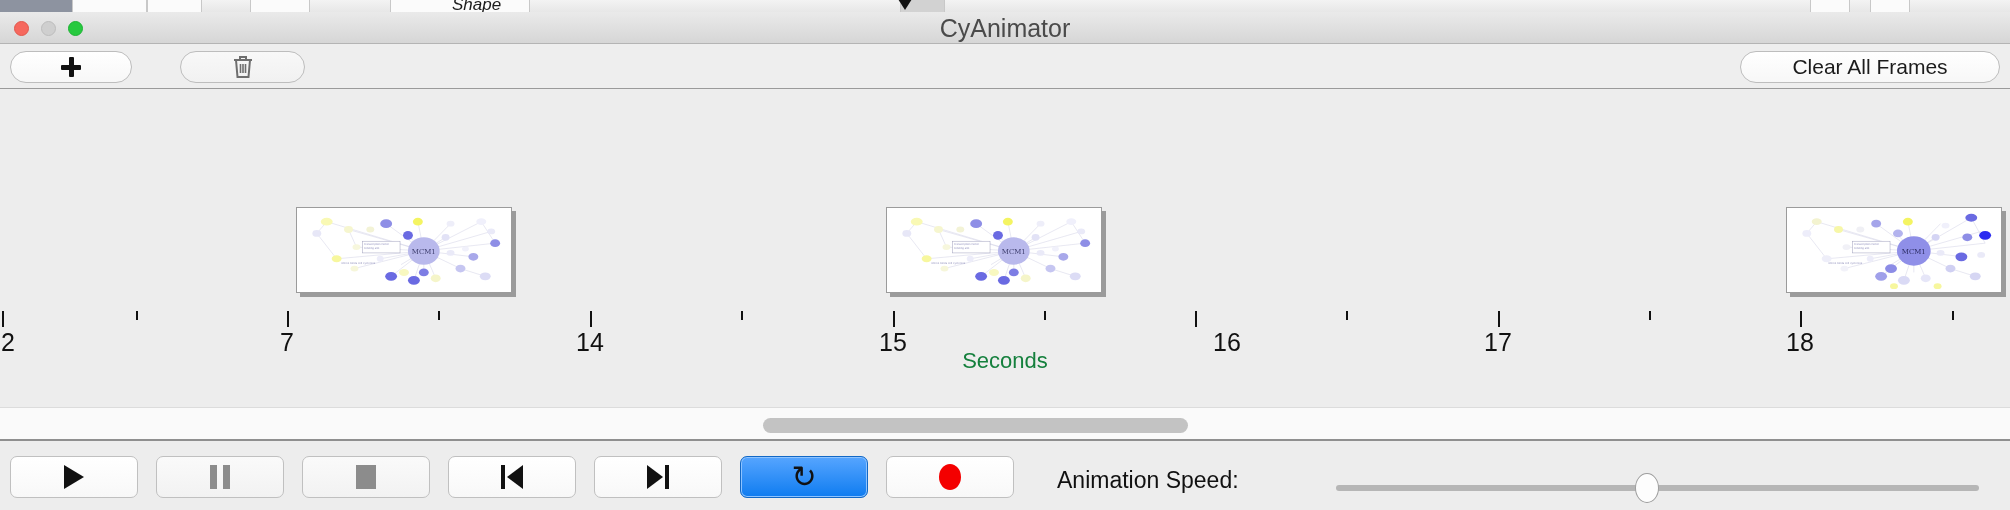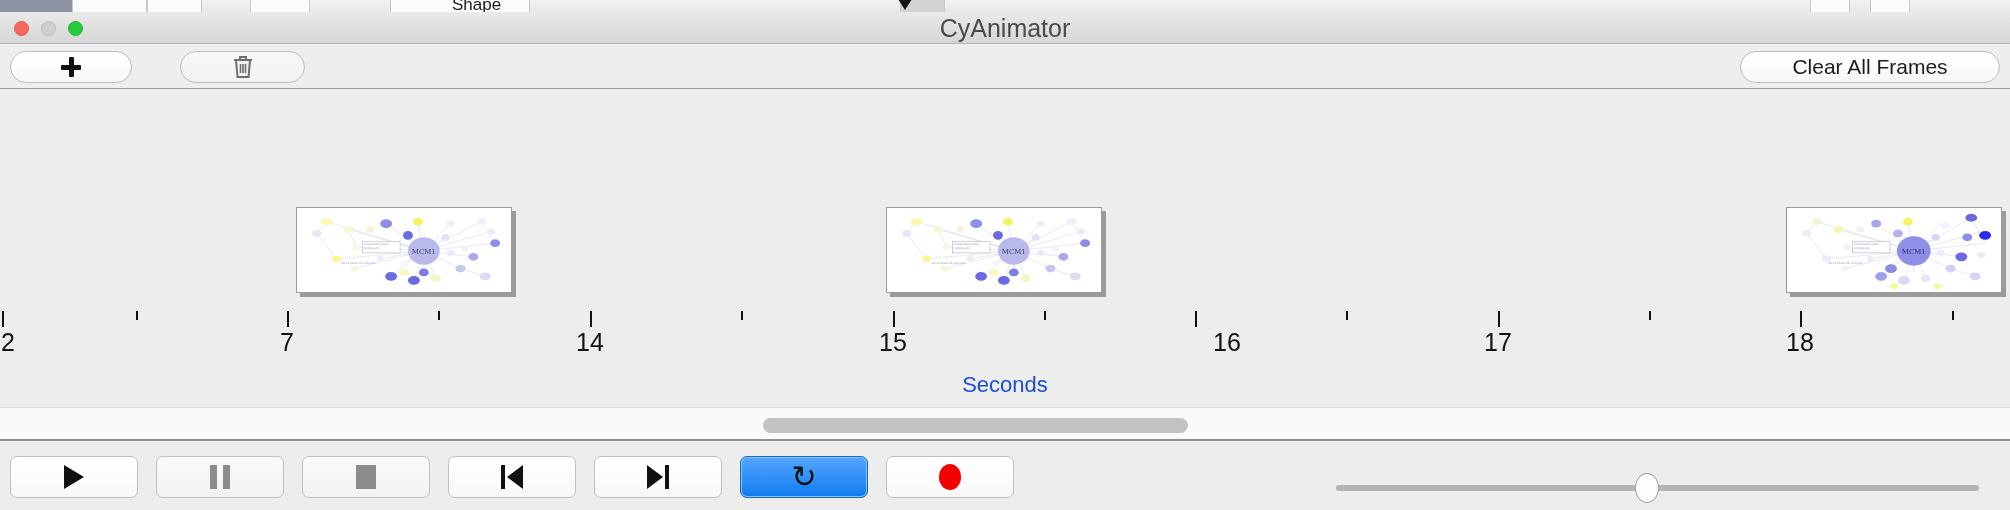--- a/index.html
+++ b/index.html
@@ -9,20 +9,21 @@
     background: #ededed;
     font-family: "Liberation Sans", sans-serif;
   }
 
   
   .bg-strip {
     position: absolute; left: 0; top: 0; width: 2010px; height: 18px;
     background: linear-gradient(#f3f3f3, #e2e2e2);
     border-bottom: 1px solid #b9b9b9;
     overflow: hidden;
+    font-style: italic;
   }
   .bg-strip .seg { position: absolute; top: 0; height: 12px; background: #fbfbfb;
                    border-left: 1px solid #c8c8c8; border-right: 1px solid #c8c8c8; }
   .bg-strip .dark { background: #8d93a0; border: none; }
   .bg-strip .lbl {
     position: absolute; top: -5px; font-size: 17px; color: #1b1b1b;
     font-family: "Liberation Sans", sans-serif; white-space: nowrap;
   }
   .bg-strip .tri {
     position: absolute; top: -1px; width: 0; height: 0;
@@ -96,22 +97,22 @@
   .axis .tick {
     position: absolute; top: 0; width: 2px; background: #111;
   }
   .axis .tick.maj { height: 16px; }
   .axis .tick.min { height: 9px; }
   .axis .tlabel {
     position: absolute; top: 17px; font-size: 25px; color: #111;
     transform: translateX(-50%); white-space: nowrap;
   }
   .axis .axis-title {
-    position: absolute; top: 61px; width: 2010px; text-align: center;
-    font-size: 22px; color: #1d4ed8;
+    position: absolute; top: 37px; width: 2010px; text-align: center;
+    font-size: 22px; color: #15803d;
   }
 
   
   .scrollzone {
     position: absolute; left: 0; top: 407px; width: 2010px; height: 34px;
     background: #fafafa; border-top: 1px solid #dcdcdc; border-bottom: 2px solid #8f8f8f;
   }
   .scrollthumb {
     position: absolute; top: 10px; left: 763px; width: 425px; height: 15px;
     background: #c3c3c3; border-radius: 8px; cursor: pointer;
@@ -415,15 +416,16 @@
   <div class="cbtn" style="left:594px;">
     <span class="ic-next"></span>
   </div>
   <div class="cbtn active" style="left:740px;">
     <span class="ic-loop">↻</span>
   </div>
   <div class="cbtn" style="left:886px;">
     <span class="ic-rec"></span>
   </div>
 
+  <div class="speed-label">Animation Speed:</div>
   <div class="slider"></div>
   <div class="slider-knob"></div>
 </div>
 
 </body></html>

